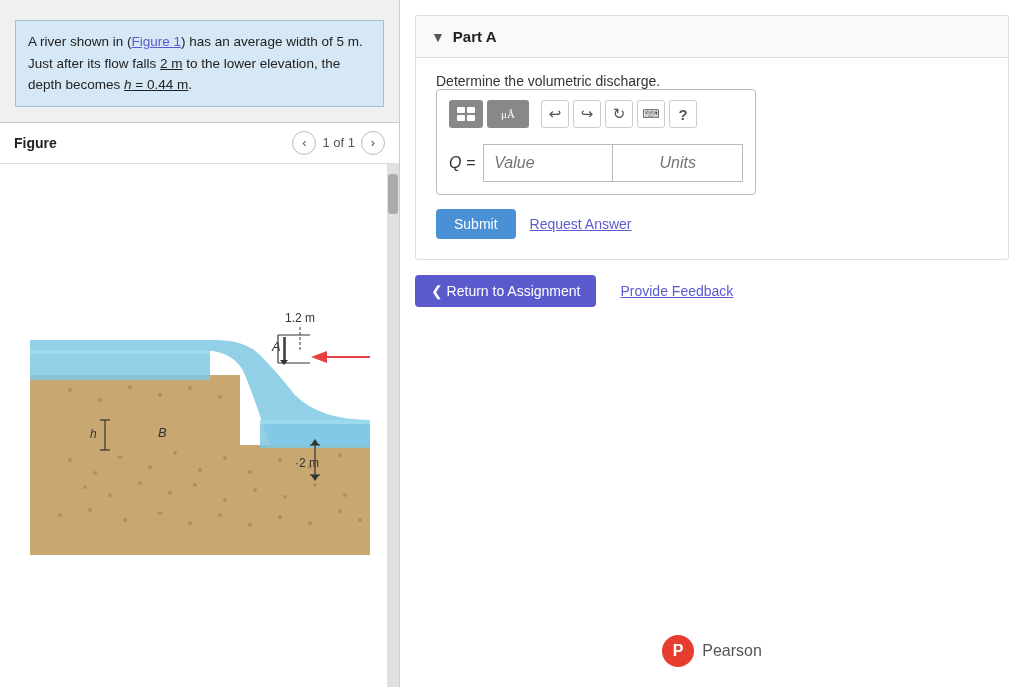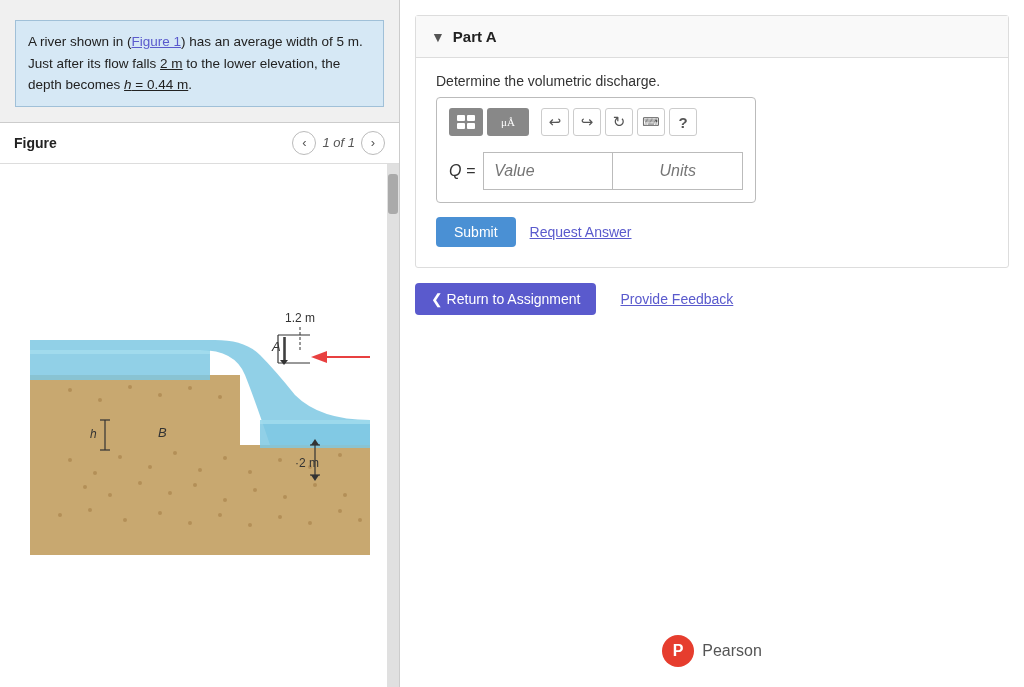--- a/index.html
+++ b/index.html
@@ -83,21 +83,20 @@
       font-size: 13px;
       display: flex;
       align-items: center;
       justify-content: center;
       color: #555;
     }
 
     .figure-nav .page-info {
       font-size: 13px;
       color: #555;
-      font-style: italic;
     }
 
     .figure-content {
       flex: 1;
       padding: 10px;
       display: flex;
       align-items: center;
       justify-content: center;
       position: relative;
       overflow: hidden;
@@ -164,21 +163,20 @@
       color: #222;
     }
 
     .part-body {
       padding: 15px 20px 20px 20px;
     }
 
     .part-body .determine-text {
       font-size: 14px;
       color: #333;
-      margin-bottom: 8px;
     }
 
     .part-body .express-text {
       font-size: 14px;
       font-weight: bold;
       color: #222;
       margin-bottom: 14px;
     }
 
     

